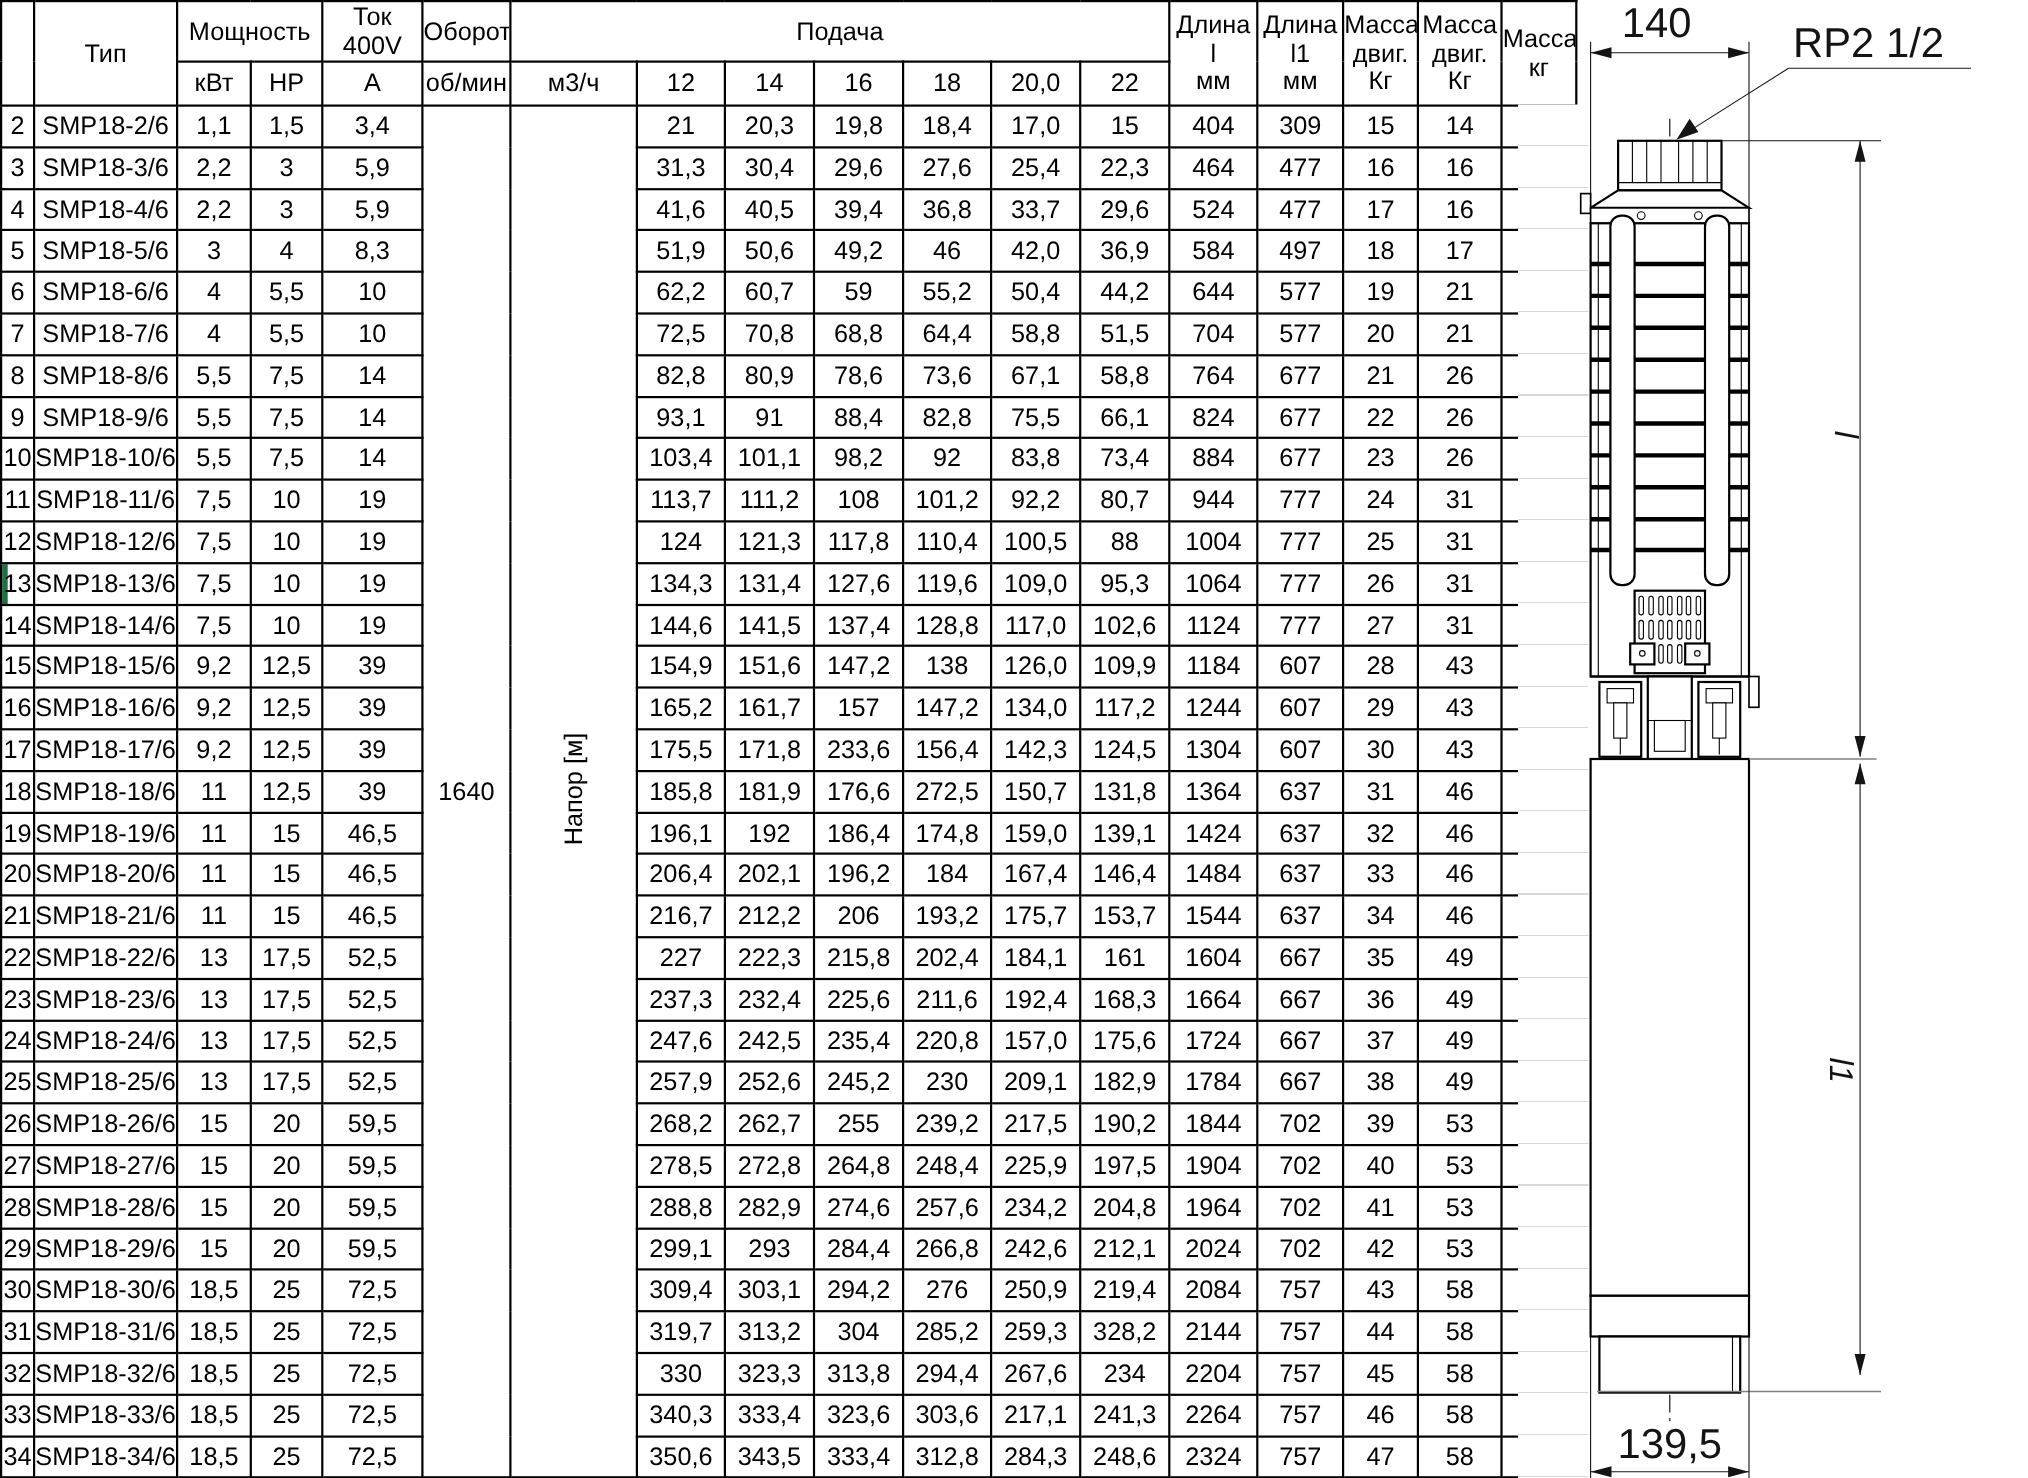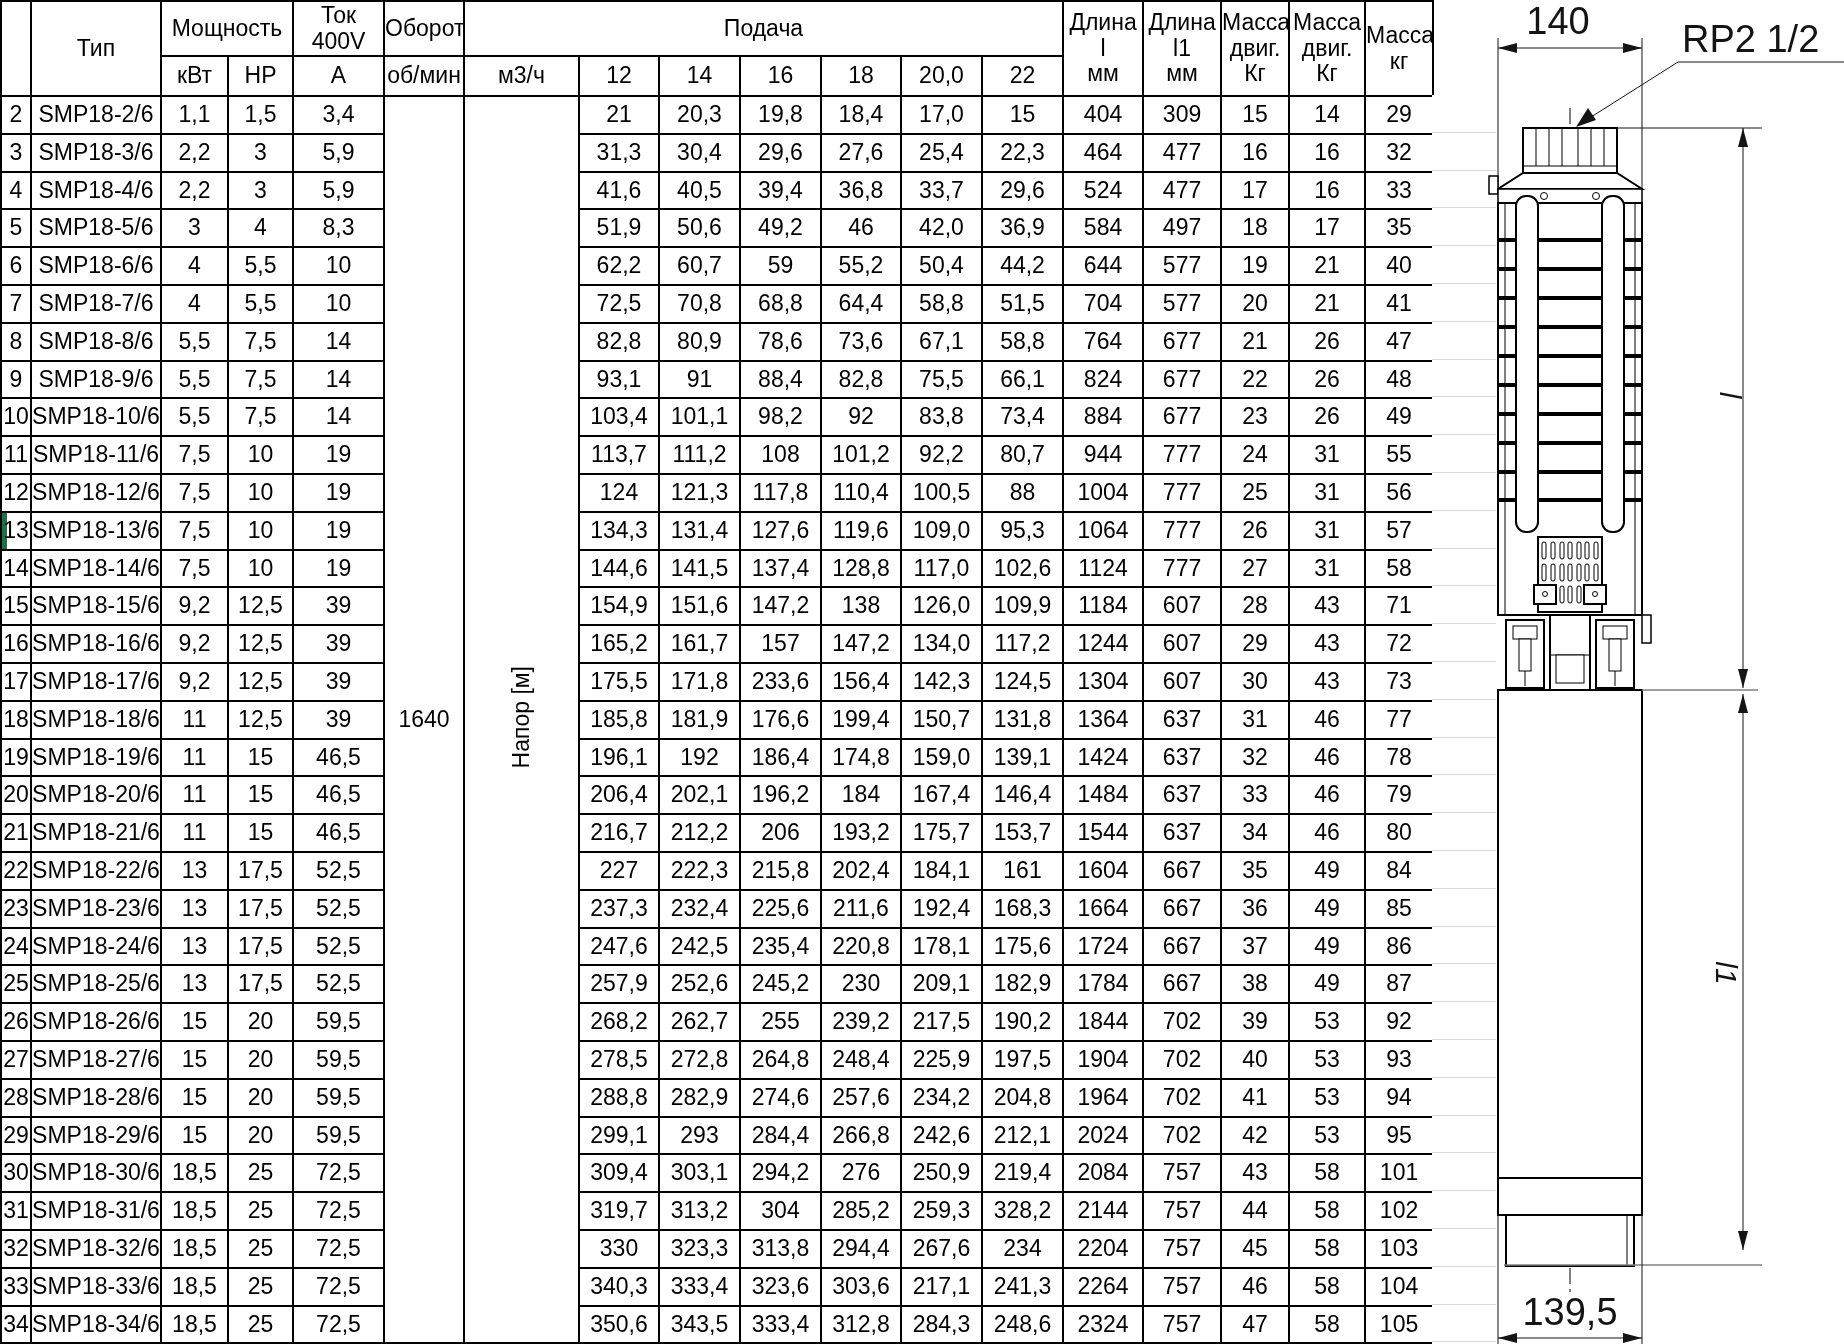--- a/index.html
+++ b/index.html
@@ -11,21 +11,21 @@
              width:1432px;height:1344px;}
   .spec th,.spec td{border:2px solid #000;padding:0;margin:0;text-align:center;vertical-align:middle;
              font-weight:normal;font-size:23px;color:#000;white-space:pre-line;line-height:1.12;overflow:hidden;}
   .spec thead tr.h1{height:55px;}
   .spec thead tr.h2{height:40px;}
   .spec tbody tr{height:37.8px;}
   .vtext{display:inline-block;writing-mode:vertical-rl;transform:rotate(180deg);font-size:23px;}
   tr.marked td:first-child{box-shadow:inset 5px 0 0 #1e7145;}
 
   
-  .drawing{position:absolute;left:1432px;top:0;width:412px;height:1344px;}
+  .drawing{position:absolute;left:1380px;top:0;width:412px;height:1344px;}
   .gridlines{position:absolute;left:0;top:95px;width:64px;height:1249px;
      background:repeating-linear-gradient(to bottom,#fff 0,#fff 36.8px,#d9d9d9 36.8px,#d9d9d9 37.8px);}
   .drawing svg{position:absolute;left:0;top:0;}
   .drawing text{font-family:"Liberation Sans",sans-serif;fill:#141414;}
   .dimtext{font-size:38px;}
   .dimlabel{font-size:30px;font-style:italic;}
 </style>
 </head>
 <body>
 
@@ -383,21 +383,21 @@
         </tr>
         <tr>
           <td>18</td>
           <td>SMP18-18/6</td>
           <td>11</td>
           <td>12,5</td>
           <td>39</td>
           <td>185,8</td>
           <td>181,9</td>
           <td>176,6</td>
-          <td>199,4</td>
+          <td>272,5</td>
           <td>150,7</td>
           <td>131,8</td>
           <td>1364</td>
           <td>637</td>
           <td>31</td>
           <td>46</td>
           <td>77</td>
         </tr>
         <tr>
           <td>19</td>
@@ -492,21 +492,21 @@
         <tr>
           <td>24</td>
           <td>SMP18-24/6</td>
           <td>13</td>
           <td>17,5</td>
           <td>52,5</td>
           <td>247,6</td>
           <td>242,5</td>
           <td>235,4</td>
           <td>220,8</td>
-          <td>178,1</td>
+          <td>157,0</td>
           <td>175,6</td>
           <td>1724</td>
           <td>667</td>
           <td>37</td>
           <td>49</td>
           <td>86</td>
         </tr>
         <tr>
           <td>25</td>
           <td>SMP18-25/6</td>

